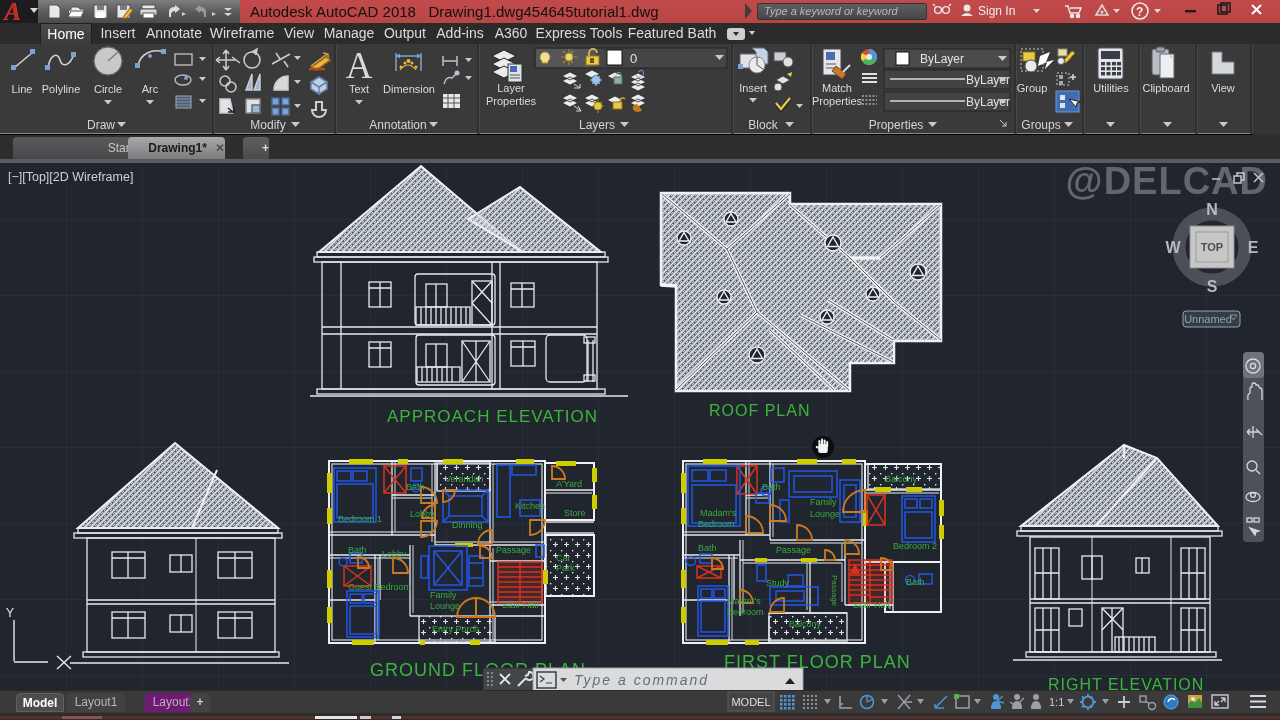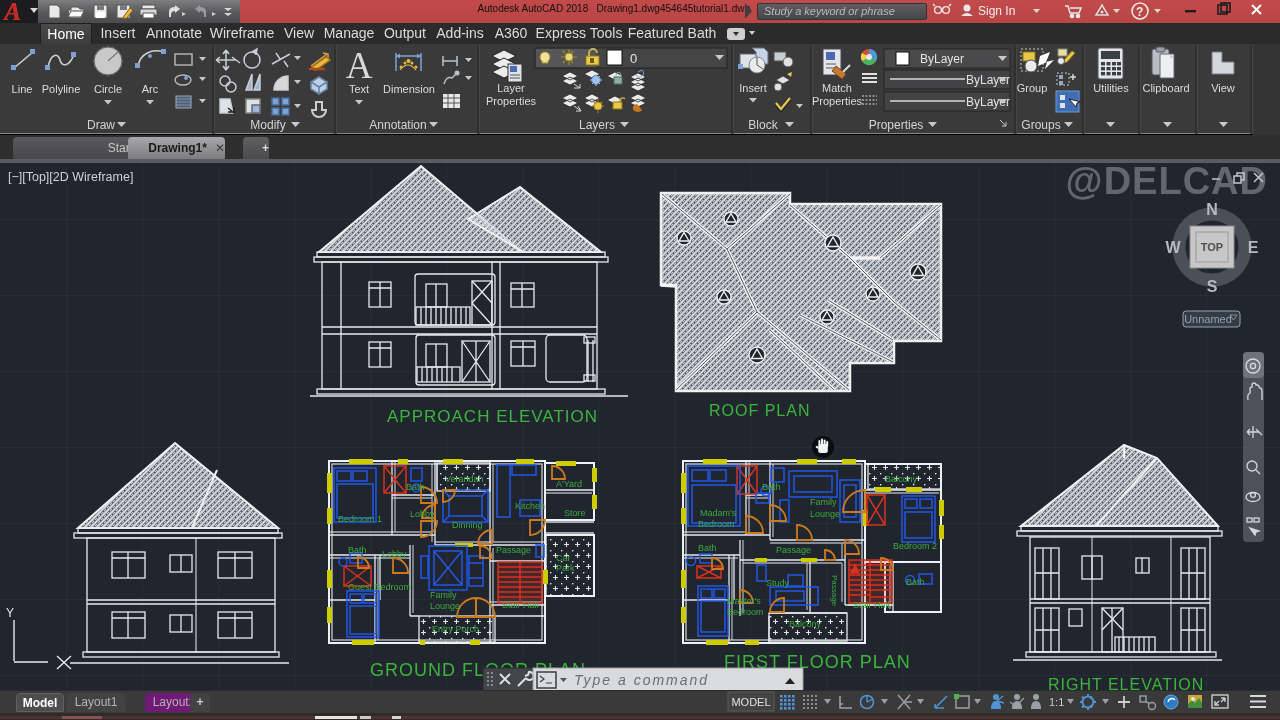--- a/index.html
+++ b/index.html
@@ -6,21 +6,21 @@
   html,body { width:1280px; height:720px; overflow:hidden; background:#000; }
   body { font-family:"Liberation Sans", sans-serif; position:relative; }
   .abs { position:absolute; }
 
   
   #titlebar { left:0; top:0; width:1280px; height:23px; background:linear-gradient(#c24a4a,#b94545); }
   #logo { left:0; top:0; width:38px; height:23px; background:#1c1c1e; }
   #logoA { left:4px; top:-2px; font-weight:bold; font-size:25px; color:#c22a26; font-family:"Liberation Serif",serif; font-style:italic; text-shadow:0.5px 0 #d04040; }
   #logocar { left:30px; top:8px; width:0; height:0; border-left:4px solid transparent; border-right:4px solid transparent; border-top:5px solid #d7d7d7; }
   #qat { left:38px; top:0; width:202px; height:23px; background:linear-gradient(#7e7e80,#59595b 55%,#4b4b4d); display:flex; align-items:center; gap:4px; padding-left:8px; }
-  #wintitle { left:250px; top:3px; width:500px; text-align:right; color:#111; font-size:10px; white-space:nowrap; }
+  #wintitle { left:250px; top:3px; width:500px; text-align:left; color:#111; font-size:15px; white-space:nowrap; }
   #searchbox { left:757px; top:3px; width:170px; height:17px; background:linear-gradient(#5e5e60,#464648); border:1px solid #333; border-radius:2px; color:#b9b9bb; font-style:italic; font-size:11px; padding:1px 6px; }
 
   
   #menubar { left:0; top:23px; width:1280px; height:21px; background:#2b2b2b; }
   .mtab { position:absolute; top:23px; height:21px; line-height:21px; color:#dcdcdc; font-size:14px; text-align:center; }
   .mtab.active { background:linear-gradient(#4a4a4a,#3c3c3c); color:#fff; border:1px solid #1f1f1f; border-bottom:none; }
 
   
   #ribbon { left:0; top:44px; width:1280px; height:90px; background:#3a3a3b; border-bottom:1px solid #888; }
 
@@ -74,21 +74,21 @@
   </g>
   <path d="M127 9 q0 -5 6 -5 l0 -2 l5 4 l-5 4 l0 -2 q-4 0 -4 4 l0 2 l-2 0 z" fill="#dfdfe0" transform="translate(-4,1)"></path>
   <path d="M136 10 l0 4 4 -2 z" fill="#cfcfcf"></path>
   <path d="M156 9 q0 -5 -6 -5 l0 -2 l-5 4 l5 4 l0 -2 q4 0 4 4 l0 2 l2 0 z" fill="#9a9a9c" transform="translate(4,1)"></path>
   <path d="M166 10 l0 4 4 -2 z" fill="#cfcfcf"></path>
   <path d="M178 6 l8 0 -4 3 z M178 11 l8 0 -4 3 z" fill="#d8d8d9"></path>
 </svg>
 </div>
 <div id="wintitle" class="abs" style="left:250px;top:3px;width:500px;">Autodesk AutoCAD 2018&nbsp;&nbsp;&nbsp;Drawing1.dwg454645tutorial1.dwg</div>
 <div class="abs" style="left:745px;top:3px;width:0;height:0;border-top:8px solid transparent;border-bottom:8px solid transparent;border-left:7px solid #3e3e40;"></div>
-<div id="searchbox" class="abs">Study a keyword or phrase</div>
+<div id="searchbox" class="abs">Type a keyword or keyword</div>
 <div class="abs" style="left:930px;top:0;width:350px;height:23px;text-decoration:underline;">
 <svg width="350" height="23" viewBox="0 0 350 23">
   <g stroke="#e8e8e8" fill="none" stroke-width="1.4">
     <circle cx="8" cy="10" r="3.4"></circle>
         <circle cx="16" cy="10" r="3.4"></circle>
     <path d="M5 6 l-2 -2 M19 6 l2 -2"></path>
   </g>
   <circle cx="37" cy="8" r="3.5" fill="#e8e8e8"></circle>
   <path d="M31 16 q6 -6 12 0 z" fill="#e8e8e8"></path>
   <text x="48" y="15" fill="#efefef" font-size="12" font-family="Liberation Sans">Sign In</text>

